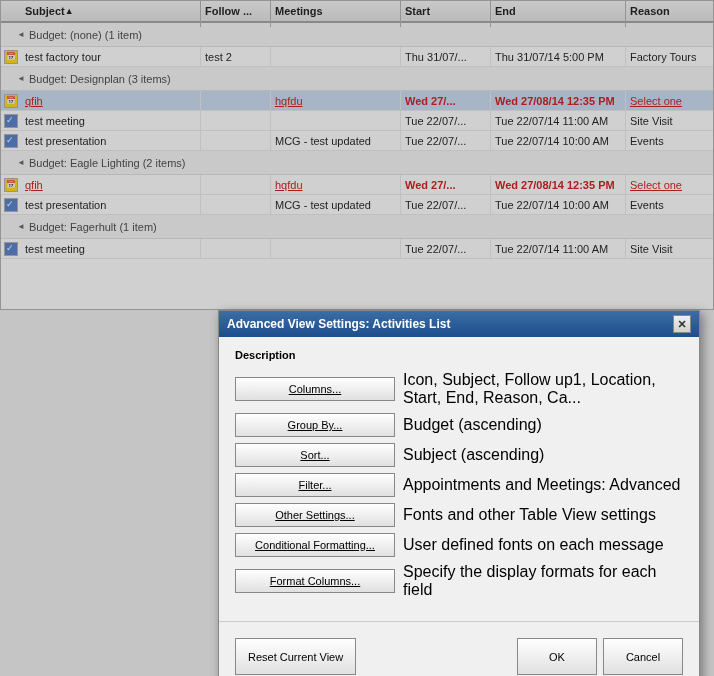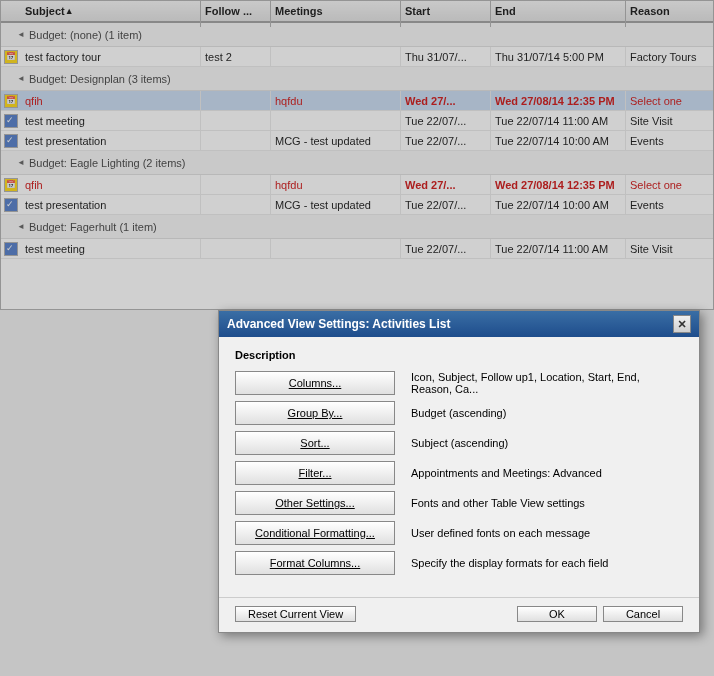--- a/index.html
+++ b/index.html
@@ -82,21 +82,21 @@
       font-size: 11px;
       white-space: nowrap;
       overflow: hidden;
       text-overflow: ellipsis;
       height: 100%;
       display: flex;
       align-items: center;
       border-right: 1px solid #e8e8e8;
     }
     .cell.red { color: #cc0000; font-weight: bold; }
-    .cell.link { color: #cc0000; cursor: pointer; }
+    .cell.link { color: #cc0000; text-decoration: underline; cursor: pointer; }
 
     .icon-cell {
       width: 20px;
       min-width: 20px;
       display: flex;
       align-items: center;
       justify-content: center;
     }
     .cal-icon {
       width: 14px;
@@ -206,45 +206,46 @@
       font-size: 11px;
       cursor: pointer;
       display: flex;
       align-items: center;
       justify-content: center;
       text-decoration: underline;
       color: #000;
     }
 
     .dialog-value {
-      margin-left: 16px;
-      font-size: 11px;
+      margin-left: 8px;
+      font-size: 16px;
       color: #000;
     }
 
     .dialog-footer {
       display: flex;
       justify-content: space-between;
       align-items: center;
       padding: 8px 16px 10px;
       border-top: 1px solid #ccc;
       margin-top: 4px;
     }
 
     .footer-btn {
-      height: 16px;
+      height: 37px;
       min-width: 80px;
       padding: 0 12px;
       background: linear-gradient(to bottom, #ffffff, #e0e0e0);
       border: 1px solid #888;
       font-size: 11px;
       cursor: pointer;
       display: flex;
       align-items: center;
       justify-content: center;
+      margin-top: 8px;
     }
 
     .footer-right {
       display: flex;
       gap: 6px;
     }
   </style>
 </head>
 <body>
 

